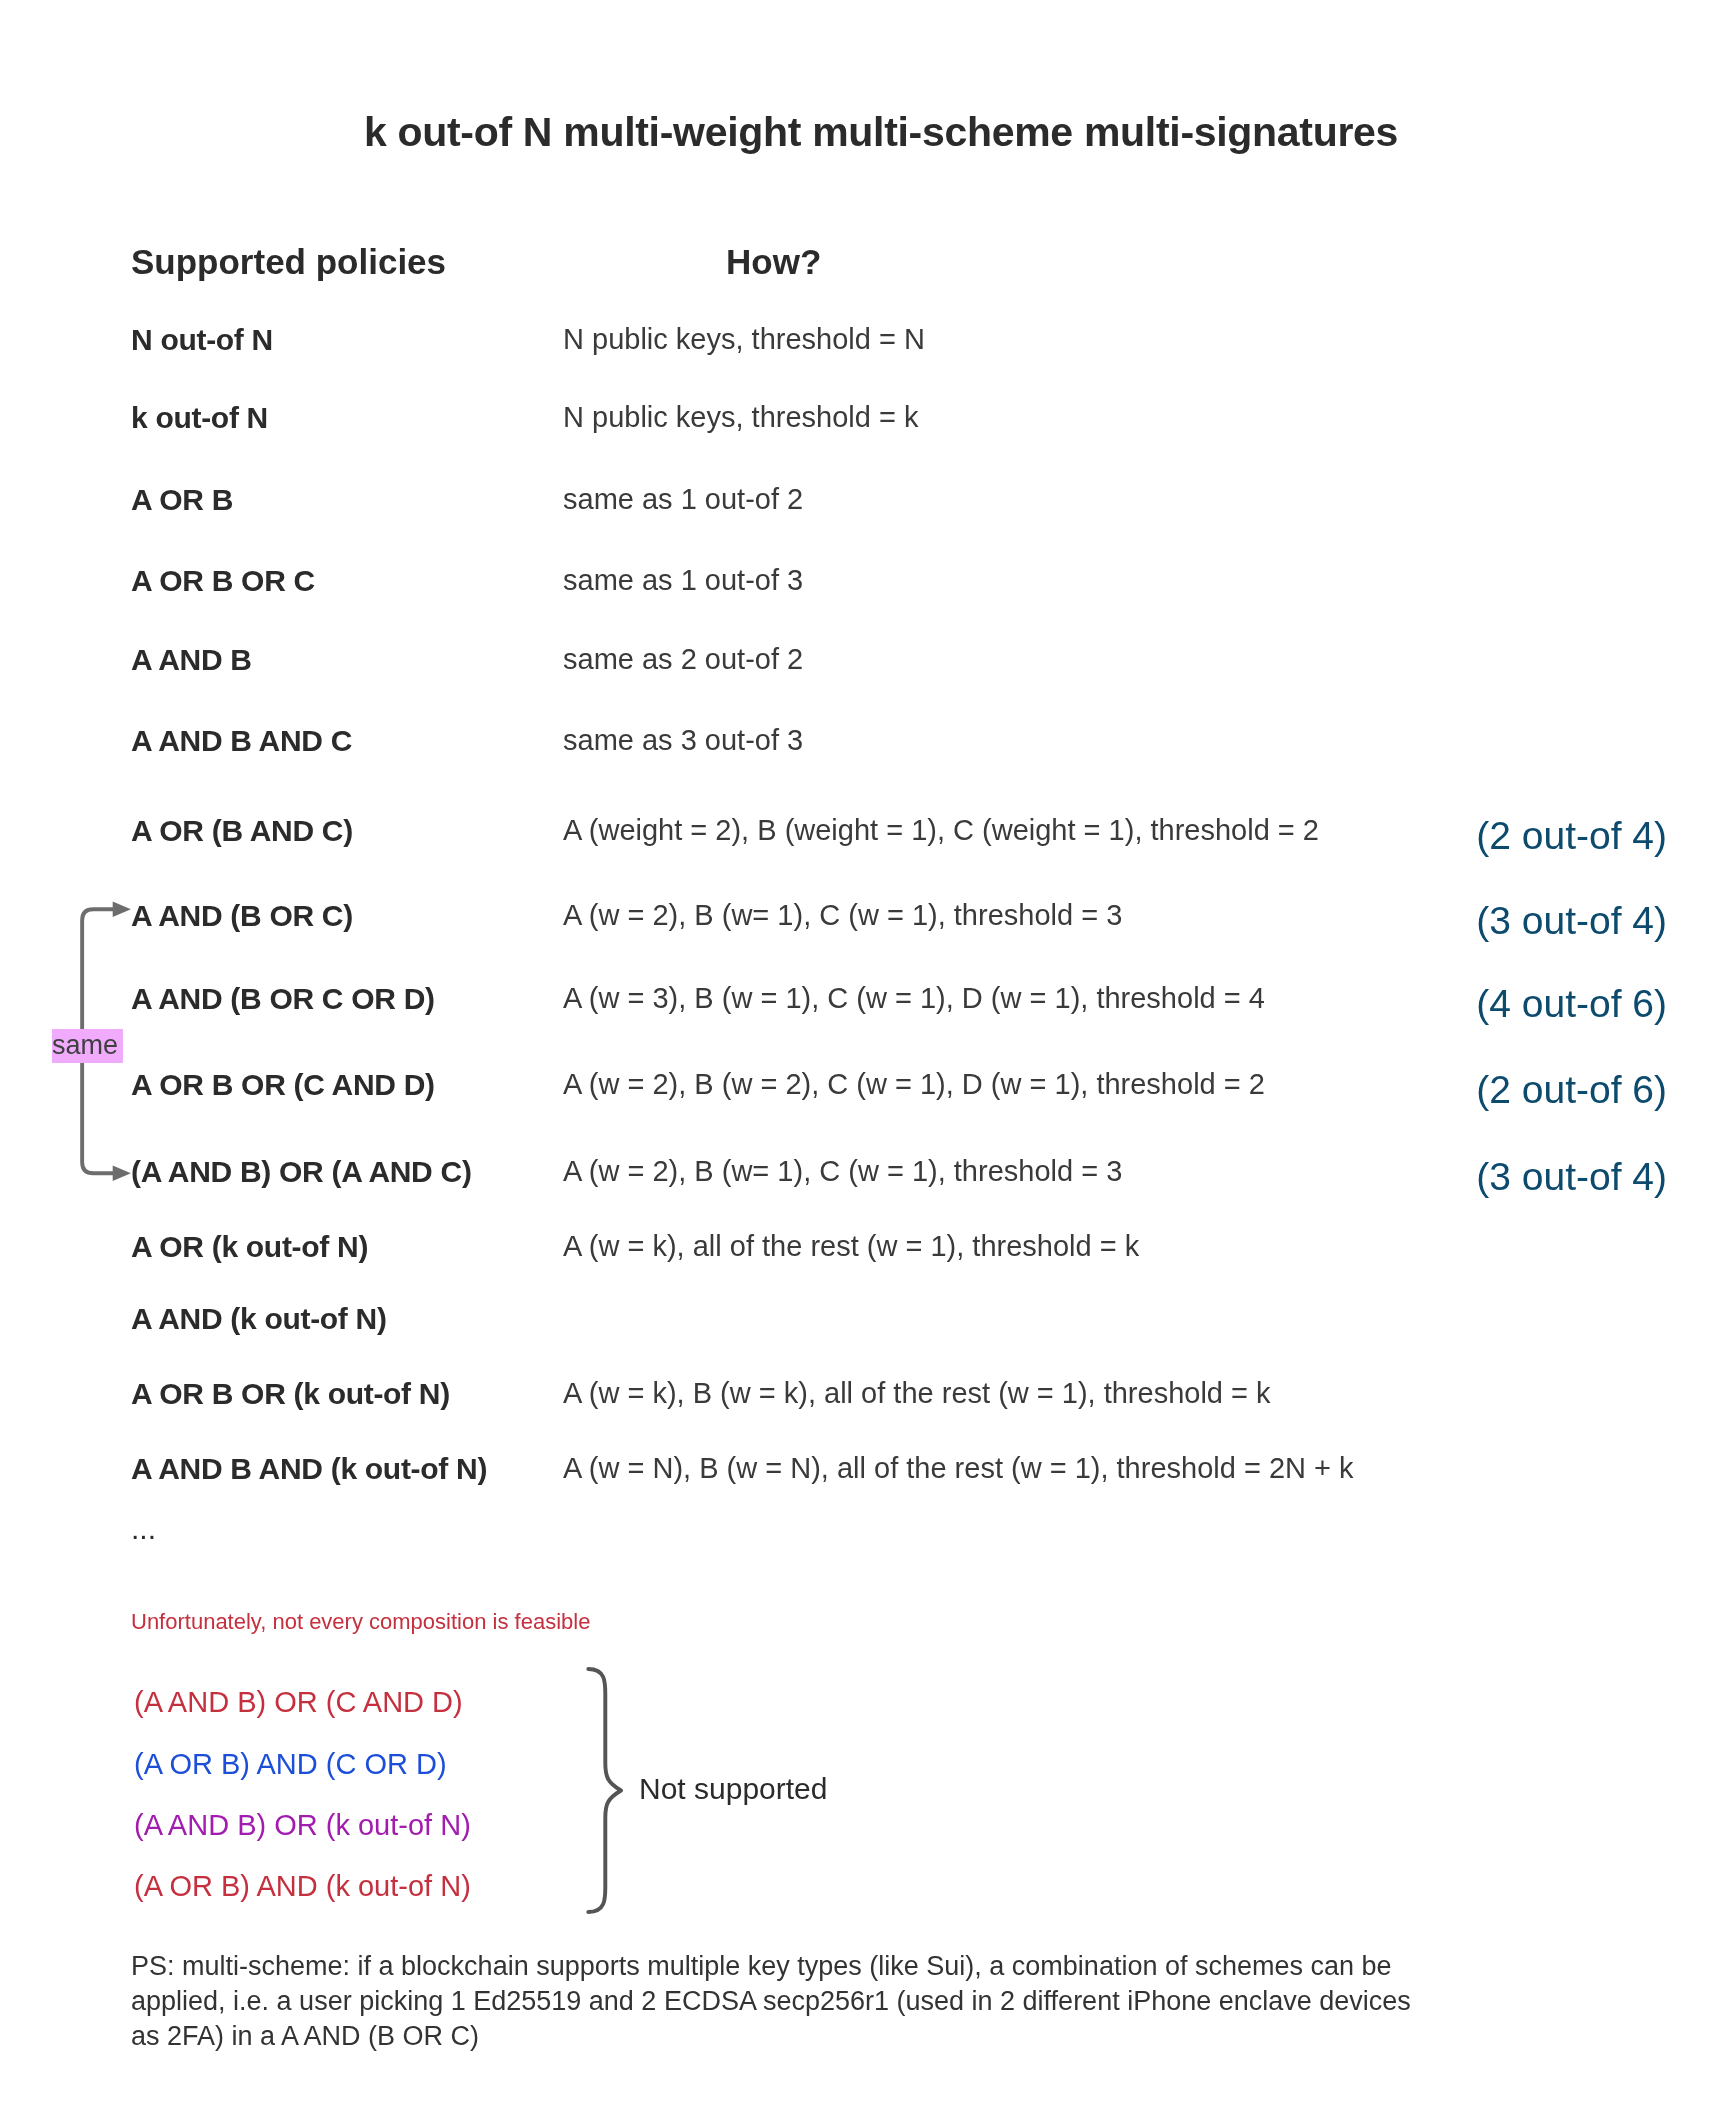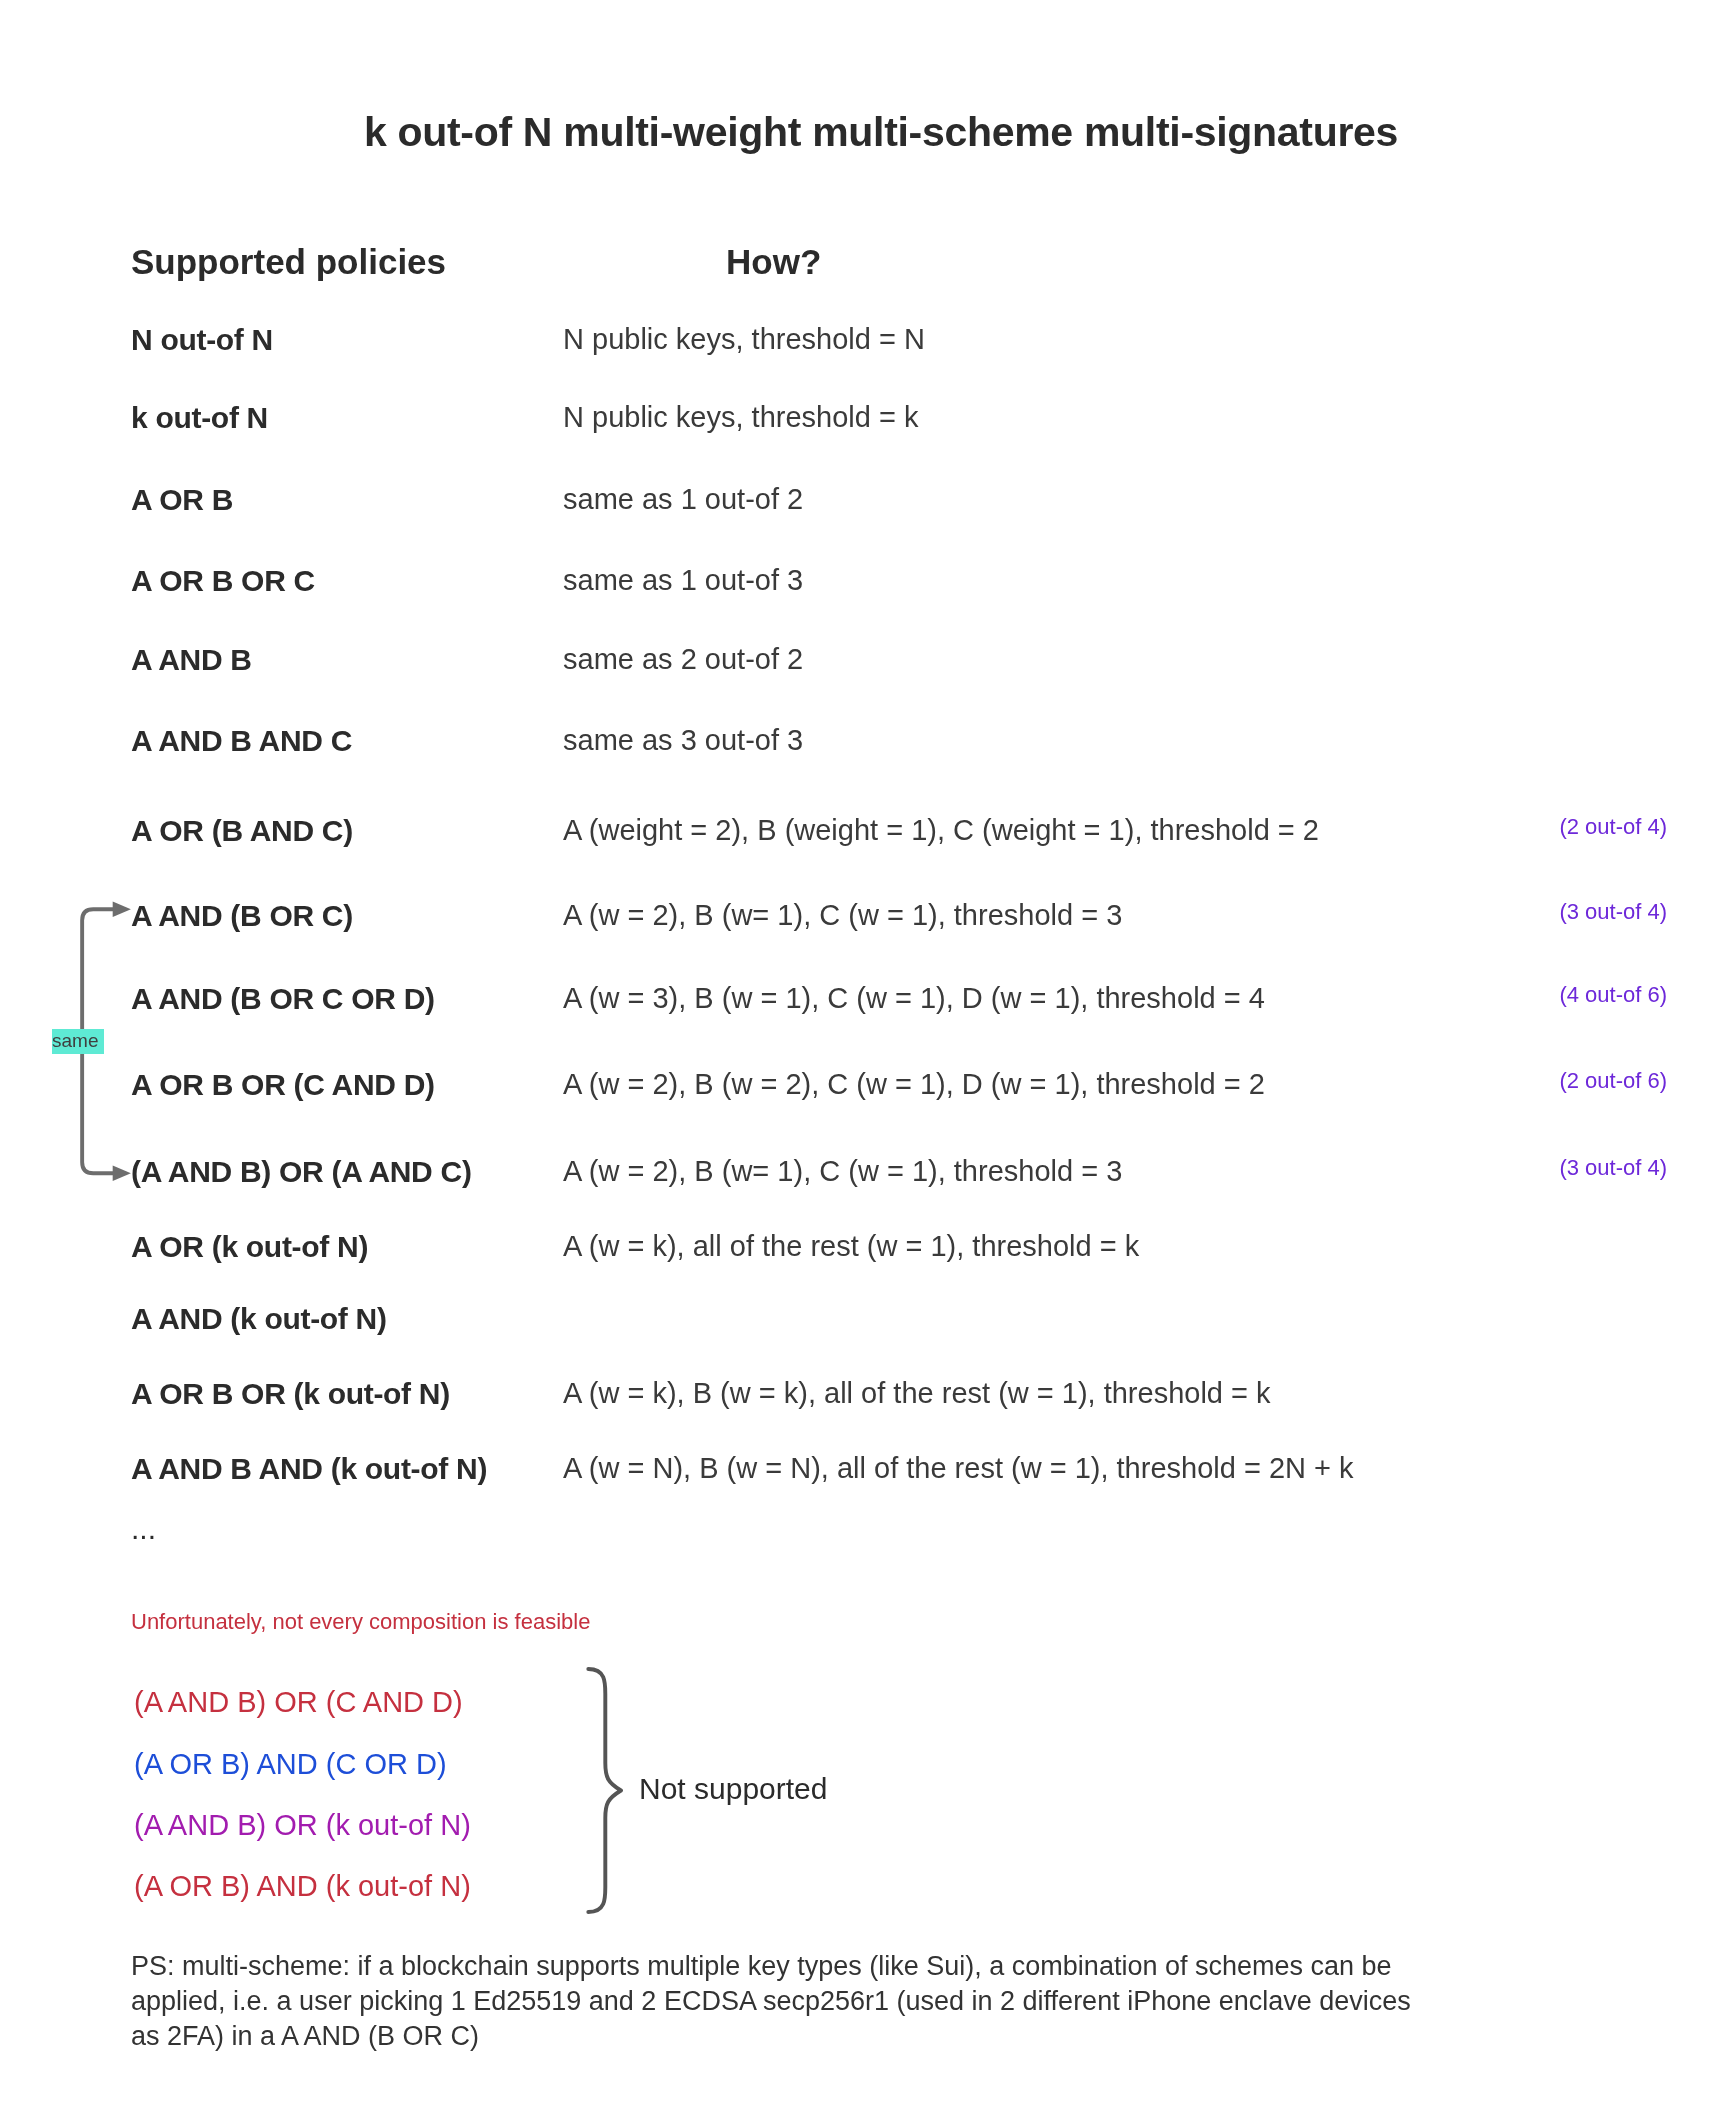--- a/index.html
+++ b/index.html
@@ -13,32 +13,32 @@
   }
   .col-head{position:absolute;top:242px;font-size:35px;font-weight:700;color:#2b2b2b;white-space:nowrap;}
   .policy-head{left:131px;}
   .how-head{left:726px;}
   .trow{position:absolute;left:0;width:100%;height:38px;}
   .policy{
     position:absolute;left:131px;font-size:30px;font-weight:700;color:#2b2b2b;
     white-space:nowrap;letter-spacing:-0.3px;text-align:center;
   }
   .how{position:absolute;left:563px;font-size:29px;color:#3a3a3a;white-space:nowrap;}
-  .note{position:absolute;right:63px;font-size:22px;color:#6d28d9;white-space:nowrap;}
+  .note{position:absolute;right:63px;font-size:39px;color:#0c4a6e;white-space:nowrap;}
   .ellipsis-row{position:absolute;left:131px;top:1512px;font-size:30px;color:#2b2b2b;}
   .red-head{position:absolute;left:131px;top:1609px;font-size:22px;white-space:nowrap;}
   .red-item{position:absolute;left:134px;font-size:29px;white-space:nowrap;}
   .item-0{top:1686px;}
   .item-1{top:1748px;}
   .item-2{top:1809px;}
   .item-3{top:1870px;text-align:center;}
   .not-supported{position:absolute;left:639px;top:1772px;font-size:30px;color:#2b2b2b;white-space:nowrap;}
   .same-label{
-    position:absolute;left:52px;top:1029px;font-size:19px;color:#3f3f3f;
-    background:#5eead4;padding:1.3px 5.2px 1.3px 0;z-index:3;
+    position:absolute;left:52px;top:1029px;font-size:27px;color:#3f3f3f;
+    background:#f0abfc;padding:1.3px 5.2px 1.3px 0;z-index:3;
   }
   .arrows-svg{position:absolute;left:62px;top:888px;z-index:2;}
   .brace-svg{position:absolute;left:583px;top:1665px;z-index:2;}
   .ps{position:absolute;left:131px;top:1949px;font-size:27px;line-height:35px;color:#333333;}
 </style>
 </head>
 <body>
 
 <h1 class="title">k out-of N multi-weight multi-scheme multi-signatures</h1>
 

